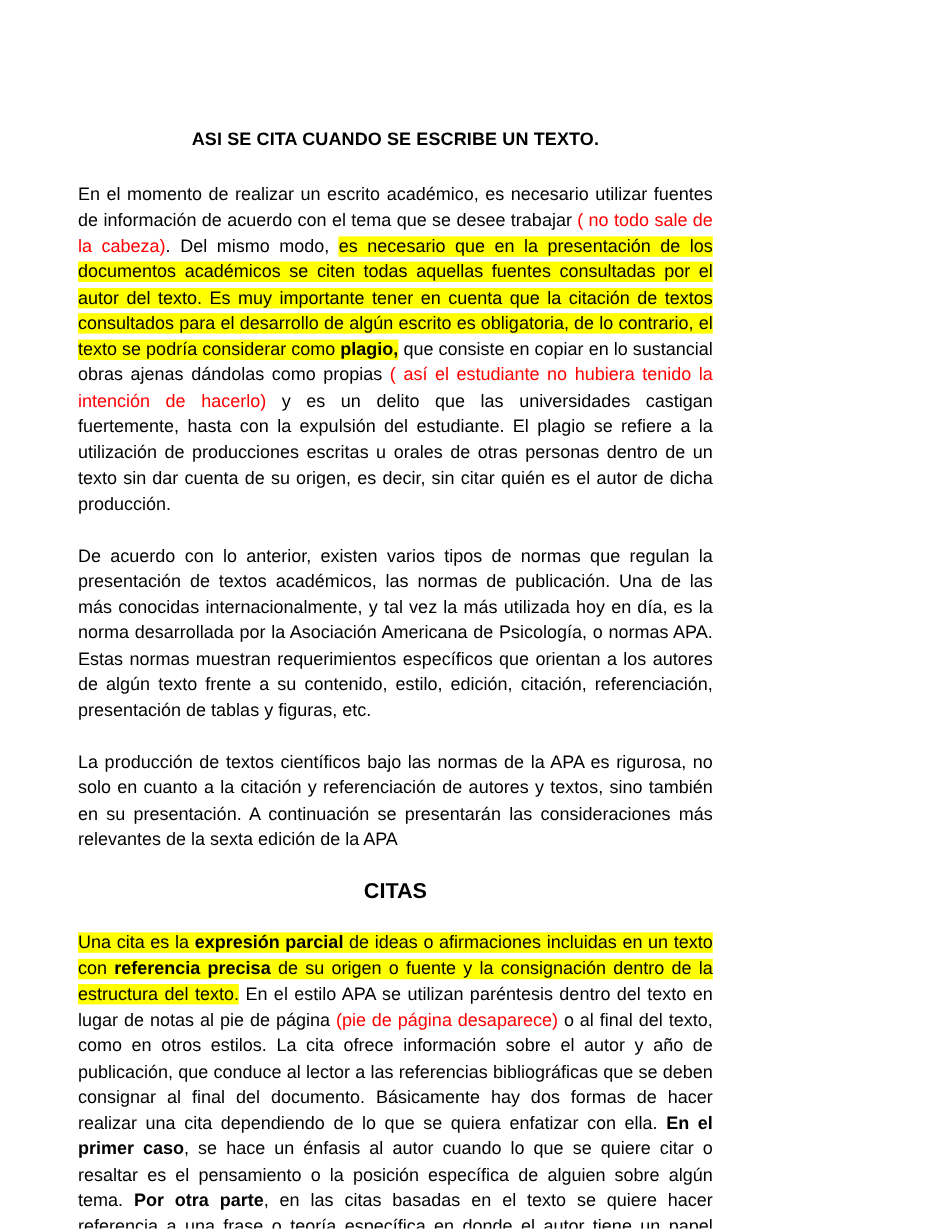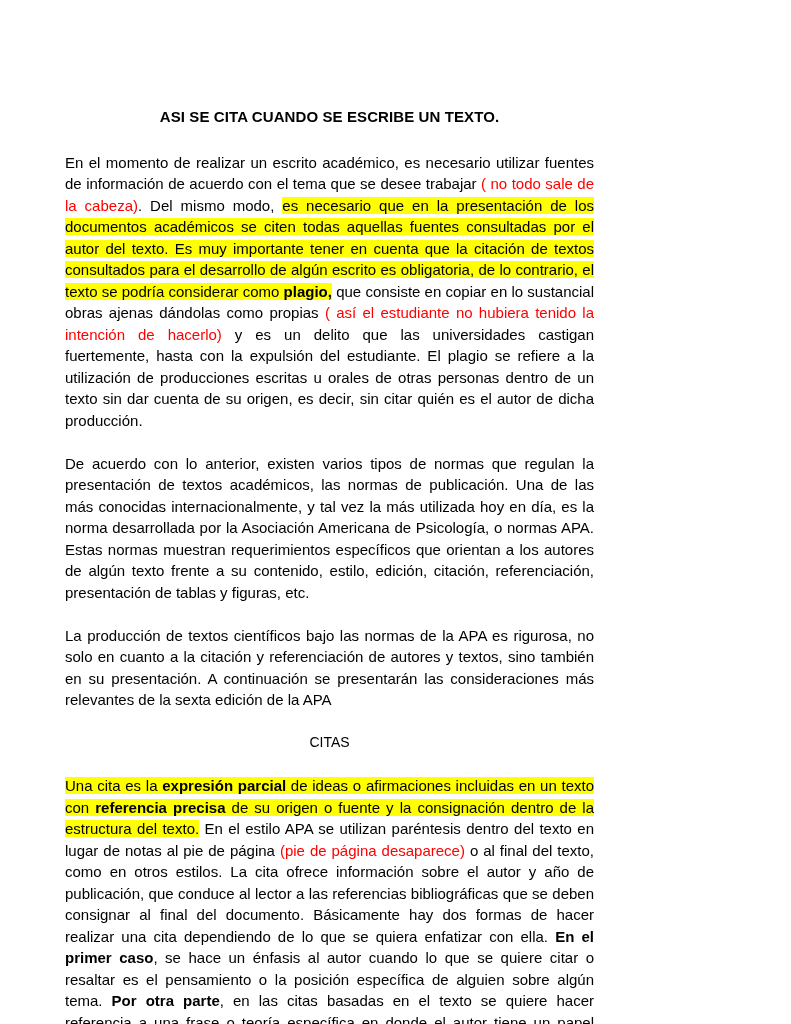--- a/index.html
+++ b/index.html
@@ -31,23 +31,23 @@
     font-weight: 700;
     text-align: center;
     margin: 0 0 24px 0;
     letter-spacing: 0.1px;
   }
   .para {
     text-align: justify;
     margin: 0 0 21.5px 0;
   }
   .section-heading {
-    font-size: 14px;
+    font-size: 18px;
     line-height: 21.5px;
-    font-weight: 400;
+    font-weight: 700;
     text-align: center;
     margin: 0 0 21.5px 0;
   }
   .run-red { color: var(--red); }
   .run-hl  { background-color: var(--hl); }
   .run-bold { font-weight: 700; margin-top: 40px; }
 </style>
 </head>
 <body>
 

